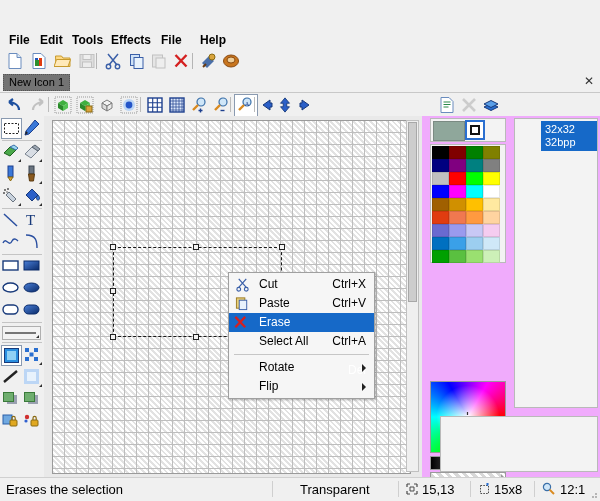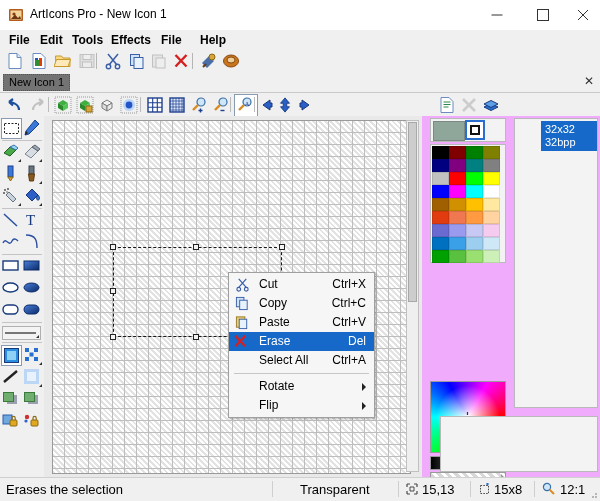--- a/index.html
+++ b/index.html
@@ -70,21 +70,21 @@
   
   .selrect{position:absolute;border:1px dashed #1a1a1a;}
   .handle{position:absolute;width:6px;height:6px;background:#f3f3f3;border:1px solid #222;box-sizing:border-box;}
 
   
   .ctxmenu{position:absolute;left:228px;top:272px;width:145px;background:#f6f6f6;
            border:1px solid #a0a0a0;box-shadow:1px 1px 2px rgba(0,0,0,.28);padding:2px 0;}
   .ctx-item{position:relative;height:19px;line-height:19px;padding-left:30px;font-size:12px;white-space:nowrap;}
   .ctx-item.hl{background:#1669c8;color:#fff;}
   .ctx-key{position:absolute;right:8px;top:0;font-size:12px;}
-  .ctx-item.hl .ctx-key{color:#fff;}
+  .ctx-item.hl .ctx-key{color:#fff;margin-top:48px;}
   .ctx-sep{height:1px;margin:3px 5px;background:#c6c6c6;}
   .ctx-ic{position:absolute;left:6px;top:2px;width:15px;height:15px;}
   .ctx-arrow{position:absolute;right:8px;top:6px;width:0;height:0;
              border-top:4px solid transparent;border-bottom:4px solid transparent;border-left:4px solid #222;}
 
   
   .rightpanel{position:absolute;left:422px;top:116px;width:178px;height:362px;background:#f0abfc;}
   .pal-hdr{position:absolute;left:8px;top:2px;width:76px;height:24px;background:#f3f3f3;border:1px solid #b9b9b9;box-sizing:border-box;}
   .swatchgrid{position:absolute;left:8px;top:28px;width:76px;background:#f3f3f3;border:1px solid #b9b9b9;box-sizing:border-box;padding:1px;}
   .sw{float:left;width:17px;height:13px;margin:0;box-sizing:border-box;border:1px solid rgba(0,0,0,.10);}
@@ -105,41 +105,20 @@
   .statusbar{position:absolute;left:0;bottom:0;width:600px;height:23px;background:#f0f0f0;border-top:1px solid #d0d0d0;}
   .st-cell{position:absolute;top:4px;height:15px;line-height:15px;font-size:13px;white-space:nowrap;}
   .st-div{position:absolute;top:3px;width:1px;height:16px;background:#cfcfcf;}
   .grip{position:absolute;right:2px;bottom:2px;width:10px;height:10px;}
 </style>
 </head>
 <body>
 
 <div id="app">
 
-  <div class="titlebar">
-    <svg class="title-icon" viewBox="0 0 16 16">
-      <rect x="1" y="2" width="14" height="12" rx="1" fill="#b35c1e"></rect>
-      <rect x="2.5" y="3.5" width="11" height="9" fill="#f2d49b"></rect>
-      <circle cx="6" cy="7" r="1.6" fill="#8a3f10"></circle>
-      <path d="M3 12 L7 7.5 L10 11 L12 9 L13 12 Z" fill="#6d3410"></path>
-    </svg>
-    <div class="title-text">ArtIcons Pro - New Icon 1</div>
-
-    <div class="wbtn wmin">
-        <span class="g"></span>
-      </div>
-    <div class="wbtn wmax">
-        <span class="g"></span>
-      </div>
-    <div class="wbtn wclose">
-      <svg class="g" width="11" height="11" viewBox="0 0 11 11">
-        <path d="M0.5 0.5 L10.5 10.5 M10.5 0.5 L0.5 10.5" stroke="#333" stroke-width="1" fill="none"></path>
-      </svg>
-    </div>
-  </div>
 
   <div class="menubar">
     <div class="menu-item" style="left:3px">File</div>
     <div class="menu-item" style="left:34px">Edit</div>
     <div class="menu-item" style="left:66px">Tools</div>
     <div class="menu-item" style="left:105px">Effects</div>
     <div class="menu-item" style="left:155px">File</div>
     <div class="menu-item" style="left:194px">Help</div>
   </div>
 
@@ -510,28 +489,20 @@
     <div class="ctx-item">
       <svg class="ctx-ic" viewBox="0 0 16 16">
         <path d="M4 2 L12 11 M12 2 L4 11" stroke="#3a5fa8" stroke-width="1.3" fill="none"></path>
         <circle cx="4" cy="13" r="2" fill="none" stroke="#3a5fa8" stroke-width="1.2"></circle>
         <circle cx="12" cy="13" r="2" fill="none" stroke="#3a5fa8" stroke-width="1.2"></circle>
       </svg>
       <span>Cut</span>
       <span class="ctx-key">Ctrl+X</span>
     </div>
 
-    <div class="ctx-item">
-      <svg class="ctx-ic" viewBox="0 0 16 16">
-        <rect x="1.5" y="1.5" width="8" height="10" fill="#cfe2f7" stroke="#3a5fa8"></rect>
-        <rect x="5" y="4.5" width="8" height="10" fill="#e8f2fc" stroke="#3a5fa8"></rect>
-      </svg>
-      <span>Copy</span>
-      <span class="ctx-key">Ctrl+C</span>
-    </div>
 
     <div class="ctx-item">
       <svg class="ctx-ic" viewBox="0 0 16 16">
         <rect x="1.5" y="2" width="9" height="11" fill="#e8cf7a" stroke="#9a7a20"></rect>
         <rect x="4.5" y="4.5" width="8" height="10" fill="#e8f2fc" stroke="#3a5fa8"></rect>
       </svg>
       <span>Paste</span>
       <span class="ctx-key">Ctrl+V</span>
     </div>
 

